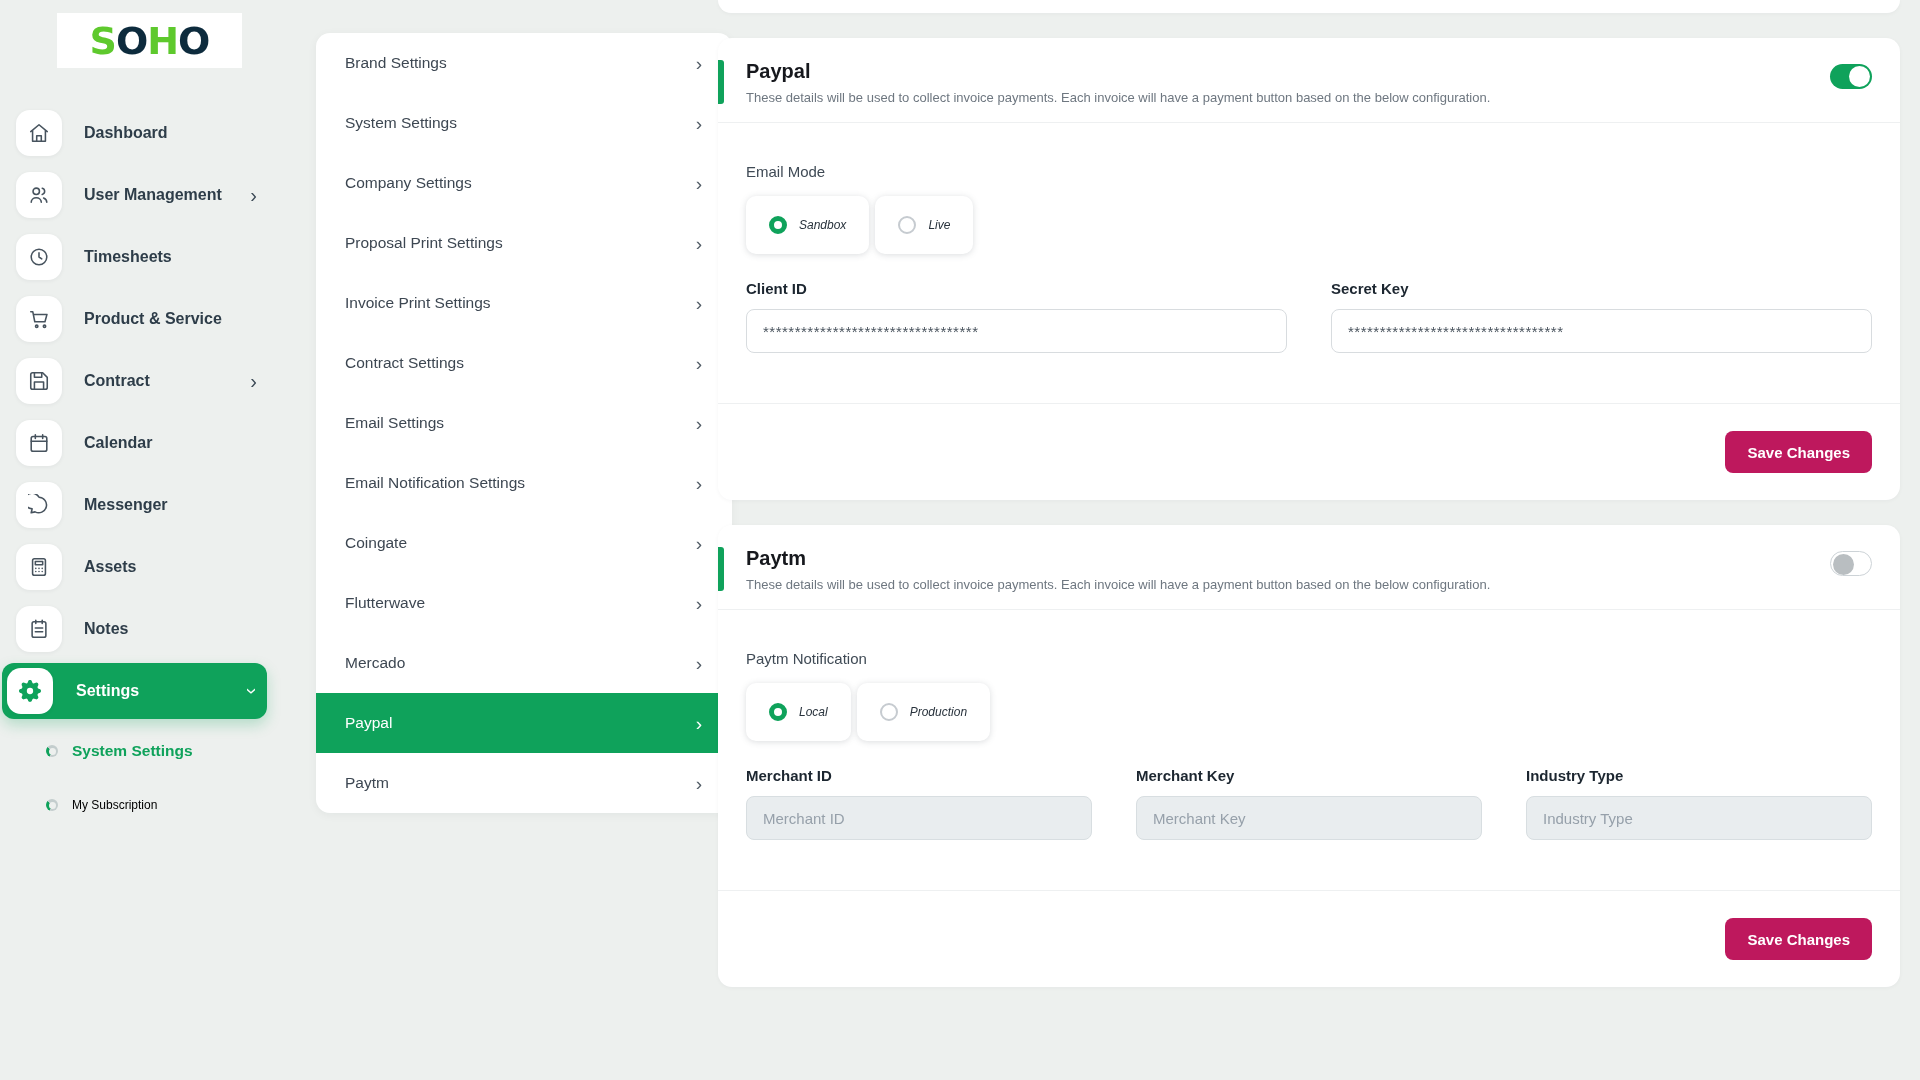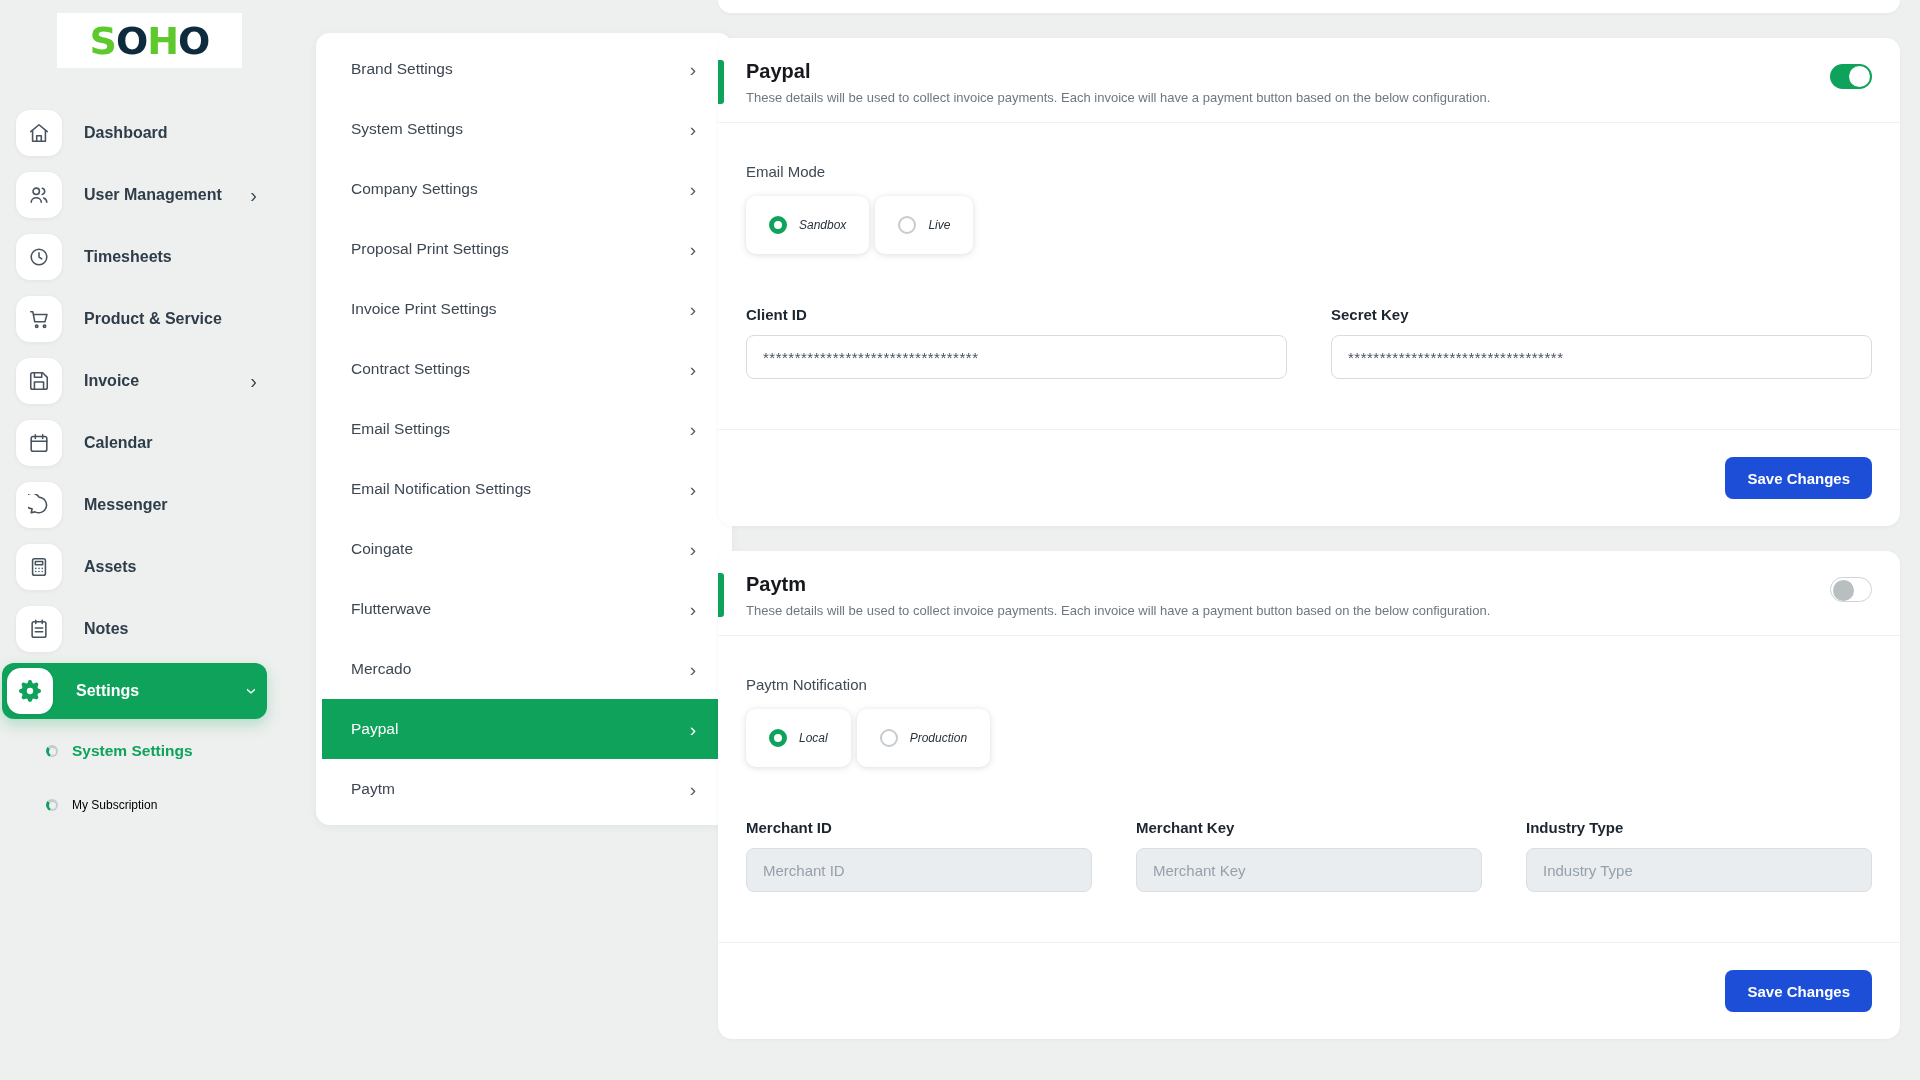--- a/index.html
+++ b/index.html
@@ -30,21 +30,21 @@
   .sub-list { margin-top:10px; }
   .sub-item { display:flex; align-items:center; height:44px; margin:0 20px 10px 46px; cursor:pointer; }
   .ring { position:relative; width:12px; height:12px; border-radius:50%; flex:0 0 12px;
     background:conic-gradient(from 200deg, #0fa25b 0 110deg, #c3cdcd 110deg 360deg); }
   .ring::after { content:""; position:absolute; inset:2.5px; border-radius:50%; background:#edf0ee; }
   .sub-label { margin-left:14px; font-size:12px; color:#000000; }
   .sub-item.active .sub-label { color:#0fa25b; font-weight:700; font-size:15.5px; }
 
   
   .menu-panel { position:absolute; left:316px; top:33px; width:416px; background:#ffffff;
-    border-radius:14px; overflow:hidden; box-shadow:0 2px 10px rgba(20,30,40,.05); padding:6px; }
+    border-radius:14px; overflow:hidden; box-shadow:0 2px 10px rgba(20,30,40,.05); padding:0; }
   .menu-item { display:flex; align-items:center; height:60px; padding:0 30px 0 29px; cursor:pointer; }
   .menu-label { font-size:15.5px; color:#3d4752; }
   .chev { margin-left:auto; font-size:19px; color:#515c66; line-height:1; }
   .menu-item.active { background:#0fa25b; }
   .menu-item.active .menu-label, .menu-item.active .chev { color:#ffffff; }
 
   
   .content { position:absolute; left:718px; top:0; width:1182px; }
   .card { background:#ffffff; border-radius:14px; box-shadow:0 1px 4px rgba(20,30,40,.04); }
   .card.partial { height:13px; border-radius:0 0 14px 14px; }
@@ -63,31 +63,31 @@
     border-radius:50%; background:#b9bec1; }
   .card-body { padding:40px 28px 50px 28px; }
   .mode-label { font-size:15px; color:#3f4a55; margin-bottom:16px; }
   .radio-row { display:flex; gap:6px; }
   .radio-box { display:inline-flex; align-items:center; gap:12px; height:58px; padding:0 23px;
     background:#ffffff; border-radius:10px; box-shadow:0 1px 6px rgba(90,100,110,.22); cursor:pointer; }
   .radio { width:18px; height:18px; border-radius:50%; background:#ffffff; flex:0 0 18px; }
   .radio.sel { border:5px solid #0fa25b; }
   .radio.unsel { border:2px solid #c6cbd0; }
   .radio-text { font-size:12px; color:#28323c;font-style:italic; }
-  .fields { display:grid; gap:44px; margin-top:52px; }
+  .fields { display:grid; gap:44px; margin-top:26px; }
   .fields.two { grid-template-columns:1fr 1fr; }
   .fields.three { grid-template-columns:1fr 1fr 1fr; }
   .field-label { font-size:15px; font-weight:700; color:#1c2630; margin-bottom:12px; }
   .text-input { width:100%; height:44px; border:1px solid #d8dcdf; border-radius:8px;
     padding:0 16px; font-size:15px; color:#4a545e; background:#ffffff; outline:none;
     font-family:"Liberation Sans", sans-serif; letter-spacing:.5px; }
   .text-input.muted { background:#e9edef; border-color:#d8dee1; }
   .text-input::placeholder { color:#96a0aa; letter-spacing:0; }
   .card-foot { border-top:1px solid #eef0f1; padding:27px 28px; display:flex; justify-content:flex-end; }
-  .btn-primary { background:#1d4ed8; color:#ffffff; border:none; border-radius:8px;
+  .btn-primary { background:#be185d; color:#ffffff; border:none; border-radius:8px;
     height:42px; padding:0 22px; font-size:15px; font-weight:600; cursor:pointer;
     font-family:"Liberation Sans", sans-serif; }
 </style>
 </head>
 <body>
 
 <div class="app">
 
   <aside class="sidebar">
     <div class="logo">
@@ -144,21 +144,21 @@
       </div>
 
       <div class="nav-item">
         <span class="icon-box">
           <svg viewBox="0 0 24 24">
               <path d="M5 3h11l5 5v11a2 2 0 0 1-2 2H5a2 2 0 0 1-2-2V5a2 2 0 0 1 2-2z"></path>
               <path d="M7 3v5h8V3"></path>
               <path d="M7 21v-8h10v8"></path>
             </svg>
         </span>
-        <span class="nav-label">Invoice</span>
+        <span class="nav-label">Contract</span>
         <span class="nav-chev">›</span>
       </div>
 
       <div class="nav-item">
         <span class="icon-box">
           <svg viewBox="0 0 24 24">
               <rect x="3.5" y="5" width="17" height="16" rx="2"></rect>
               <path d="M8 3v4M16 3v4M3.5 10h17"></path>
             </svg>
         </span>

